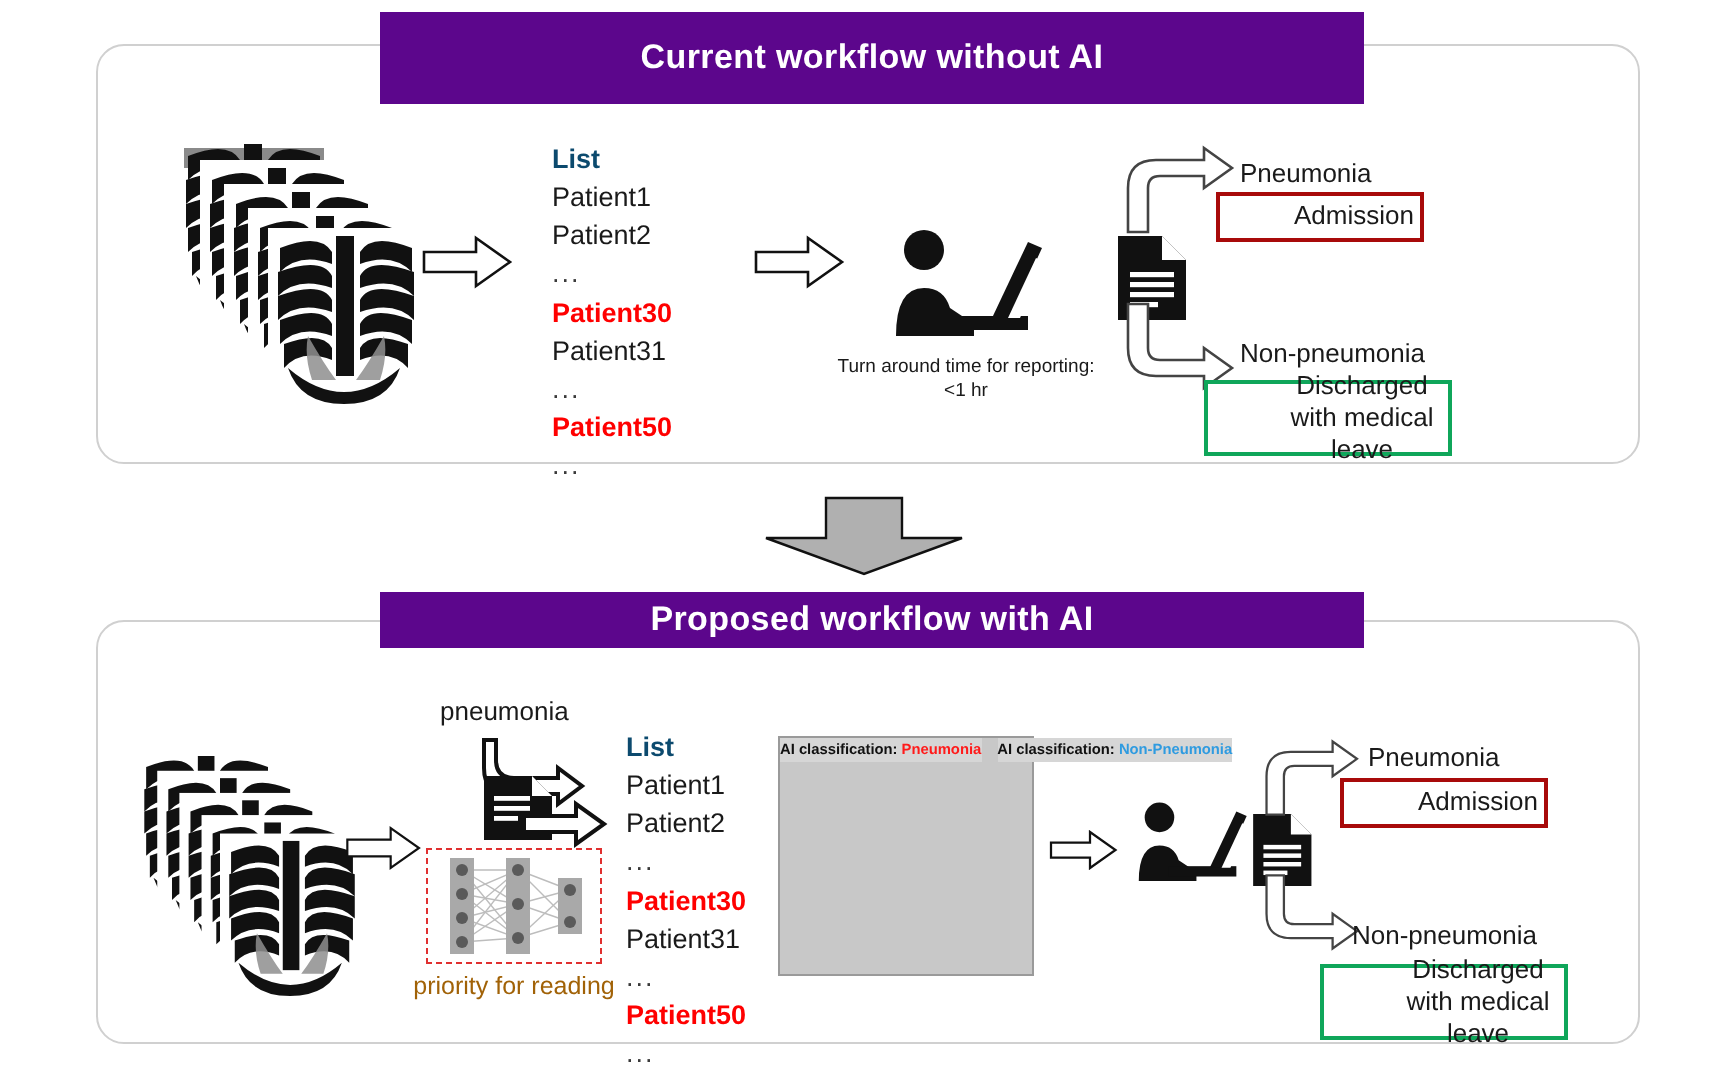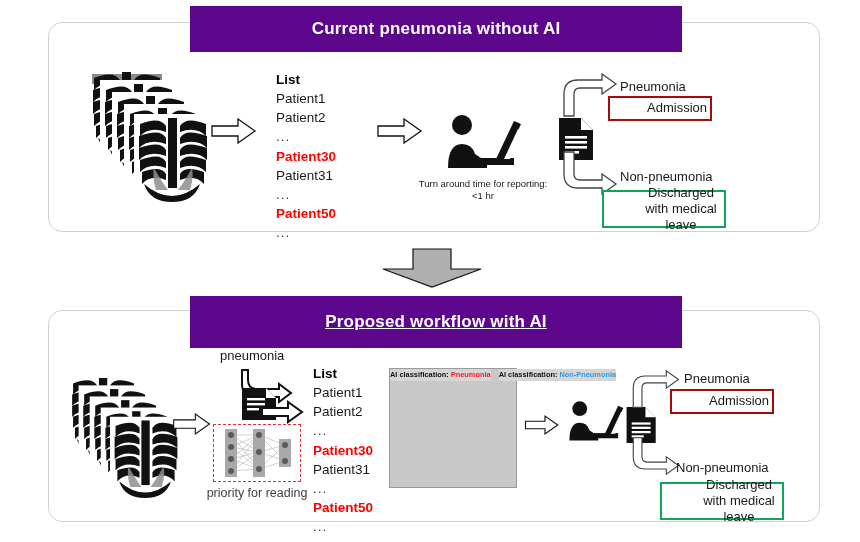--- a/index.html
+++ b/index.html
@@ -27,34 +27,34 @@
     color: #ffffff;
     font-weight: bold;
     font-size: 17px;
     letter-spacing: .2px;
     display: flex;
     align-items: center;
     justify-content: center;
     z-index: 5;
   }
   #header-top    { left: 190px; top: 6px;   width: 492px; height: 46px; }
-  #header-bottom { left: 190px; top: 296px; width: 492px; height: 52px; text-decoration: underline; }
+  #header-bottom { left: 190px; top: 296px; width: 492px; height: 28px; }
 
   
   .xray-stack { position: absolute; width: 130px; height: 150px; }
 
   
   .arrow-right {
     position: absolute;
   }
   .arrow-right svg { display: block; }
 
   
   .plist { position: absolute; font-size: 13.5px; color: #1a1a1a; line-height: 1.42; }
-  .plist .ttl { font-weight: bold; color: #000000; }
+  .plist .ttl { font-weight: bold; color: #0c4a6e; }
   .plist .hot { font-weight: bold; color: #ff0000; }
   .plist .dots { color: #3a3a3a; letter-spacing: 1px; }
 
   
   .radiologist { position: absolute; }
   .tat {
     position: absolute;
     font-size: 9.5px;
     color: #1a1a1a;
     text-align: center;
@@ -90,21 +90,21 @@
 
   
   #nn-box {
     position: absolute;
     left: 213px; top: 424px; width: 88px; height: 58px;
     border: 1.6px dashed #e03030;
     background: #fff;
   }
   .nn-label {
     position: absolute;
-    font-size: 12.5px; color: #404040;
+    font-size: 12.5px; color: #a16207;
     text-align: center; width: 110px; line-height: 1.25;
   }
   .pneu-label {
     position: absolute;
     font-size: 13px; color: #1a1a1a;
   }
 
   
   #ai-panel {
     position: absolute;
@@ -124,21 +124,21 @@
   .ai-row { display: flex; flex: 1; gap: 1px; padding: 0 1px; }
   .ai-cell { flex: 1; position: relative; overflow: hidden; background: #2b2b2b; }
   .roi { position: absolute; border: 1.6px solid #ff1414; }
 </style>
 </head>
 <body>
 
 <div class="stage">
 
   <div class="panel" id="panel-top"></div>
-  <div class="panel-header" id="header-top">Current pneumonia without AI</div>
+  <div class="panel-header" id="header-top">Current workflow without AI</div>
 
   <div class="xray-stack" style="left:82px; top:62px;">
     <svg width="130" height="150" viewBox="0 0 130 150">
       <g>
         <g transform="translate(0,0)">
           <rect x="6" y="6" width="78" height="92" fill="#ffffff"></rect>
           <g fill="#8a8a8a">
             <path d="M10 12 h70 v10 h-70z"></path>
           </g>
           <g fill="#111">

